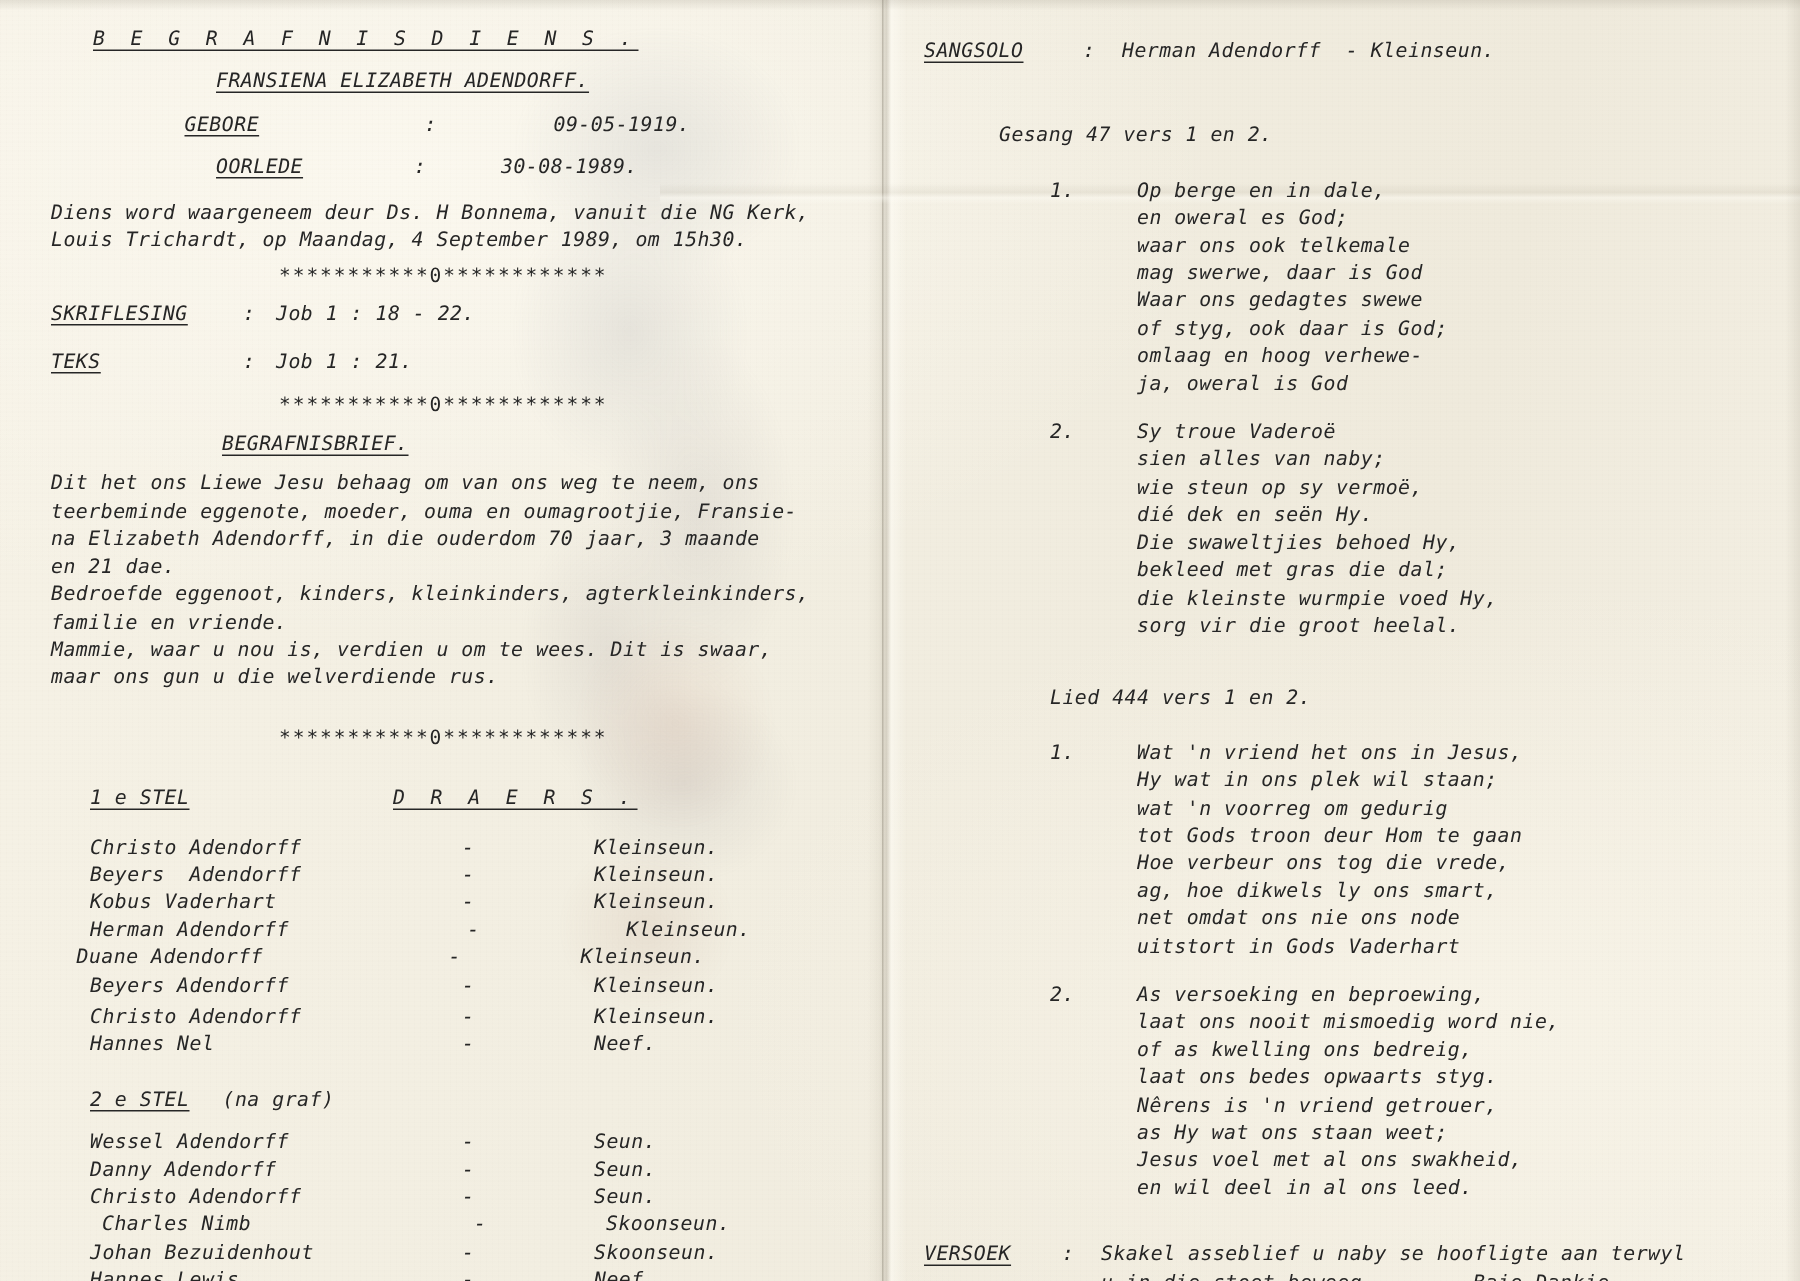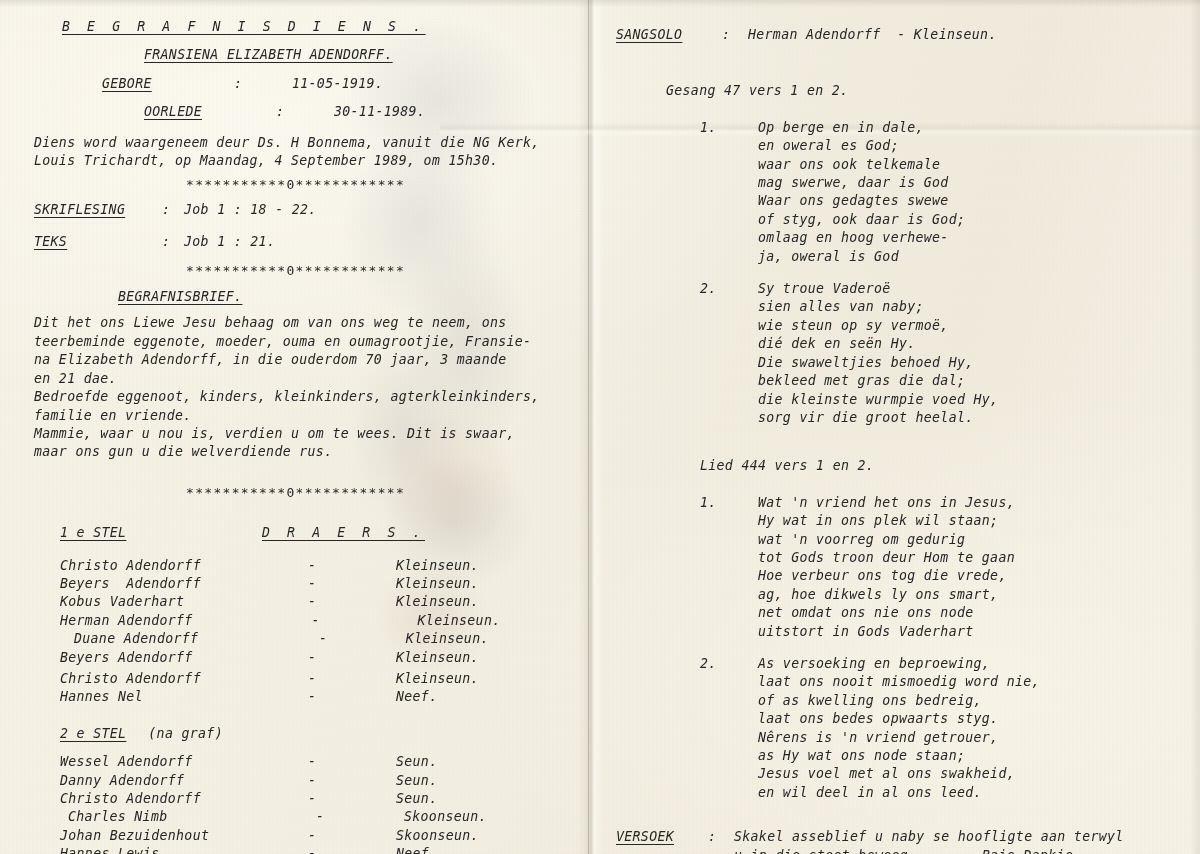--- a/index.html
+++ b/index.html
@@ -164,32 +164,32 @@
       <div class="gap18"></div>
 
       <div class="t ctr u sp" style="margin-left:28px;">B E G R A F N I S D I E N S .</div>
 
       <div class="gap10"></div>
 
       <div class="t u" style="margin-left:110px;">FRANSIENA ELIZABETH ADENDORFF.</div>
 
       <div class="gap10"></div>
 
-      <div class="head-line" style="margin-left:68px;">
+      <div class="head-line" style="margin-left:89px;gap:28px;">
         <div class="t u head-label">GEBORE</div>
         <div class="t head-colon">:</div>
-        <div class="t">11-05-1919.</div>
+        <div class="t">09-05-1919.</div>
       </div>
 
       <div class="gap10"></div>
 
       <div class="head-line" style="margin-left:110px;">
         <div class="t u head-label">OORLEDE</div>
         <div class="t head-colon">:</div>
-        <div class="t">30-11-1989.</div>
+        <div class="t">30-08-1989.</div>
       </div>
 
       <div class="gap12"></div>
 
       <div class="t">Diens word waargeneem deur Ds. H Bonnema, vanuit die NG Kerk,</div>
       <div class="t">Louis Trichardt, op Maandag, 4 September 1989, om 15h30.</div>
 
       <div class="gap6"></div>
 
       <div class="t sep" style="margin-left:152px;">***********0************</div>
@@ -209,21 +209,21 @@
         <div class="t" style="width:22px;">:</div>
         <div class="t">Job 1 : 21.</div>
       </div>
 
       <div class="gap10"></div>
 
       <div class="t sep" style="margin-left:152px;">***********0************</div>
 
       <div class="gap8"></div>
 
-      <div class="t u" style="margin-left:84px;">BEGRAFNISBRIEF.</div>
+      <div class="t u" style="margin-left:114px;">BEGRAFNISBRIEF.</div>
 
       <div class="gap8"></div>
 
       <div>
         <div class="t">Dit het ons Liewe Jesu behaag om van ons weg te neem, ons</div>
         <div class="t">teerbeminde eggenote, moeder, ouma en oumagrootjie, Fransie-</div>
         <div class="t">na Elizabeth Adendorff, in die ouderdom 70 jaar, 3 maande</div>
         <div class="t">en 21 dae.</div>
       </div>
 
@@ -264,21 +264,21 @@
         <div class="bearer-row" style="margin-left:26px;">
           <div class="t b-name">Kobus Vaderhart</div>
           <div class="t b-dash">-</div>
           <div class="t b-rel">Kleinseun.</div>
         </div>
         <div class="bearer-row" style="margin-left:26px;gap:26px;">
           <div class="t b-name">Herman Adendorff</div>
           <div class="t b-dash">-</div>
           <div class="t b-rel">Kleinseun.</div>
         </div>
-        <div class="bearer-row" style="margin-left:40px;">
+        <div class="bearer-row" style="margin-left:17px;">
           <div class="t b-name">Duane Adendorff</div>
           <div class="t b-dash">-</div>
           <div class="t b-rel">Kleinseun.</div>
         </div>
         <div class="bearer-row" style="margin-left:26px;">
           <div class="t b-name">Beyers Adendorff</div>
           <div class="t b-dash">-</div>
           <div class="t b-rel">Kleinseun.</div>
         </div>
         <div class="bearer-row" style="margin-left:26px;margin-top:3px;">
@@ -407,21 +407,21 @@
       <div class="gap14"></div>
 
       <div class="verse" style="margin-left:84px;">
         <div class="t v-num">2.</div>
         <div class="v-lines">
           <div class="t">As versoeking en beproewing,</div>
           <div class="t">laat ons nooit mismoedig word nie,</div>
           <div class="t">of as kwelling ons bedreig,</div>
           <div class="t">laat ons bedes opwaarts styg.</div>
           <div class="t">Nêrens is 'n vriend getrouer,</div>
-          <div class="t">as Hy wat ons node staan;</div>
+          <div class="t">as Hy wat ons staan weet;</div>
           <div class="t">Jesus voel met al ons swakheid,</div>
           <div class="t">en wil deel in al ons leed.</div>
         </div>
       </div>
 
       <div class="gap26"></div>
 
       <div class="head-line">
         <div class="t u" style="width:92px;">VERSOEK</div>
         <div class="t" style="width:26px;">:</div>

